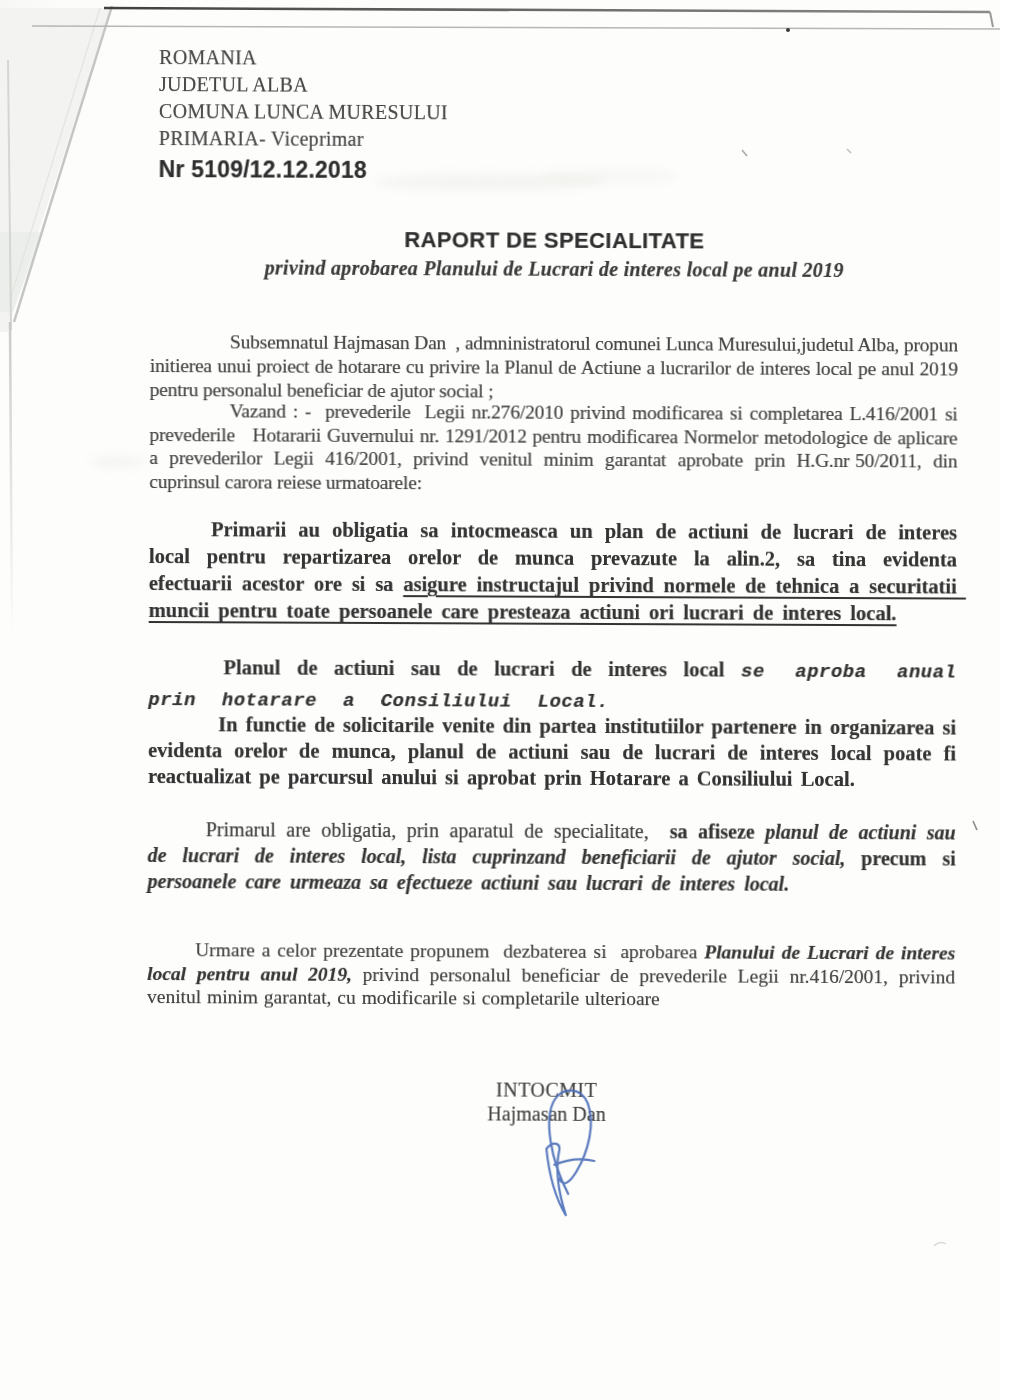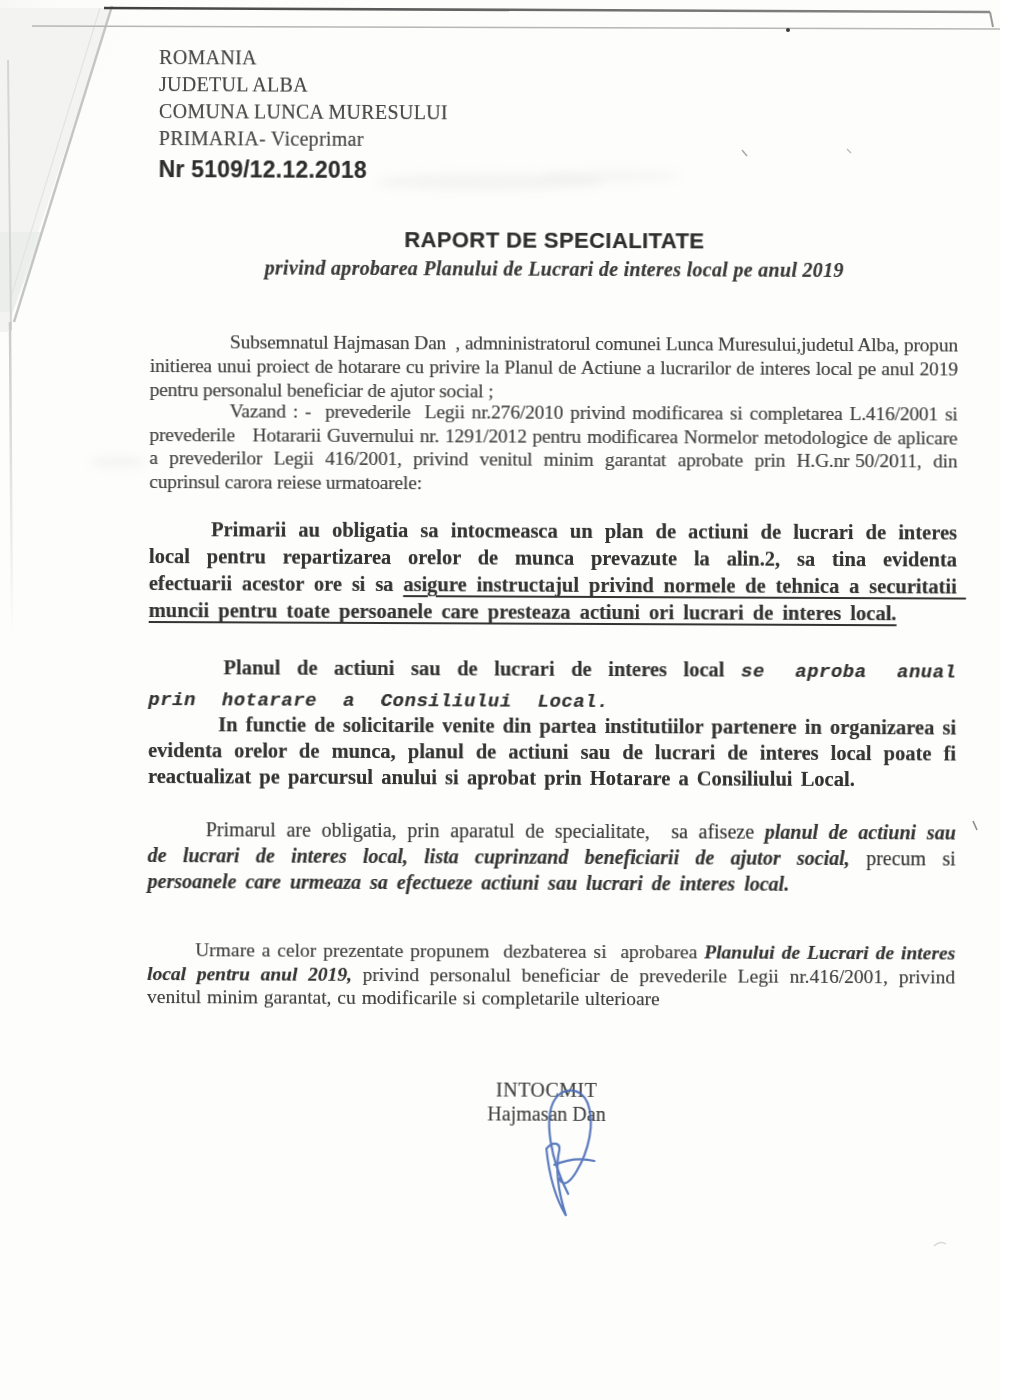--- a/index.html
+++ b/index.html
@@ -53,21 +53,21 @@
   .p6 { top: 816px; line-height: 26px; text-indent: 58px;
         font-size: 20px; word-spacing: 4px; color: #3c3c3c; }
   .p7 { top: 938px; line-height: 23.5px; text-indent: 48px;
         font-size: 19.5px; word-spacing: 1px; color: #414141; }
   .seg-underline { text-decoration: underline; text-decoration-thickness: 2px; text-underline-offset: 4px; }
   .seg-mono {
     font-family: "Liberation Mono", "DejaVu Sans Mono", monospace;
     font-style: italic; font-weight: bold;
     font-size: 19px; word-spacing: 14px; letter-spacing: 0.5px;
   }
-  .seg-bold { font-weight: normal; color: #333333; }
+  .seg-bold { font-weight: bold; color: #333333; }
   .seg-bold-italic { font-weight: bold; font-style: italic; color: #343434; }
   .sign-block { position: absolute; left: 430px; top: 1076px; width: 240px; text-align: center; }
   .sign-label { font-size: 20px; line-height: 24px; color: #454545; letter-spacing: 0.5px; }
   .sign-name  { font-size: 20px; line-height: 24px; color: #454545; }
   .signature-svg { position: absolute; left: 0; top: 0; width: 1018px; height: 1400px; pointer-events: none; }
 </style>
 </head>
 <body>
 
 <div class="page">

